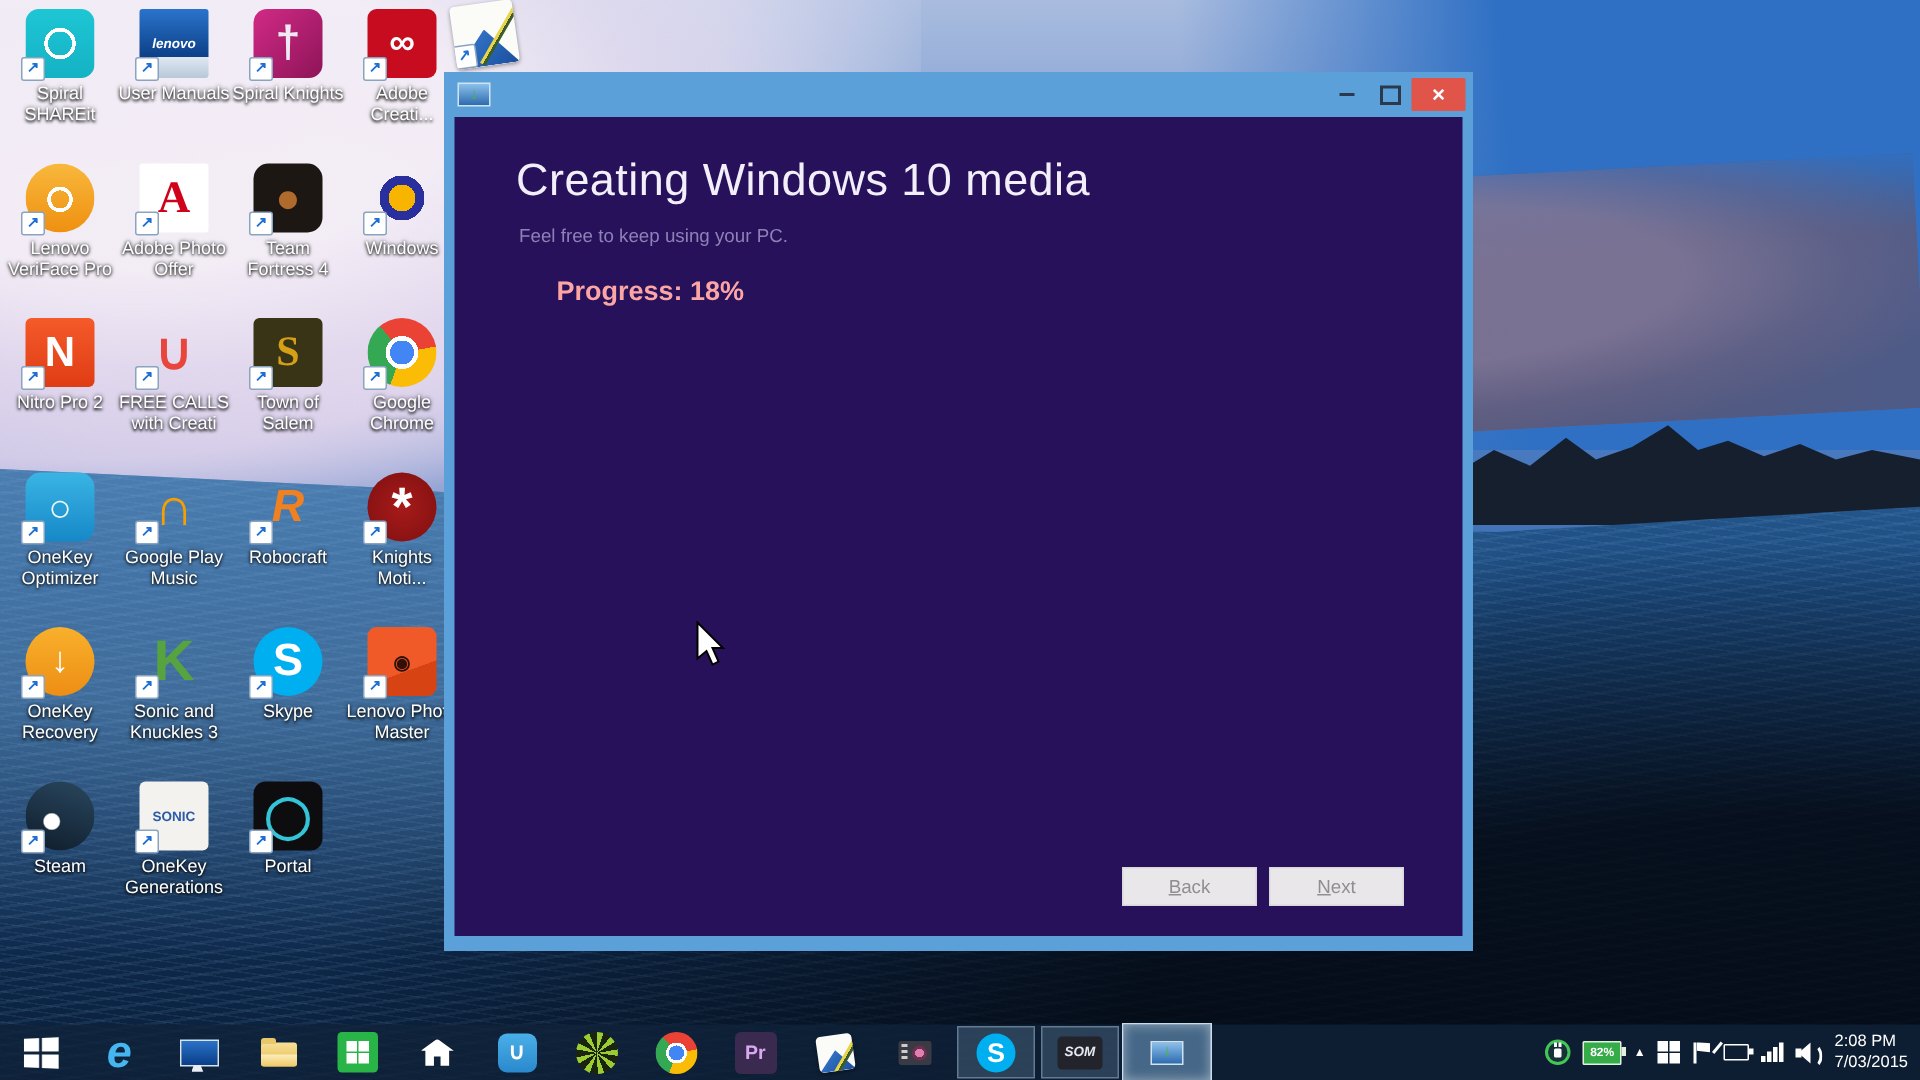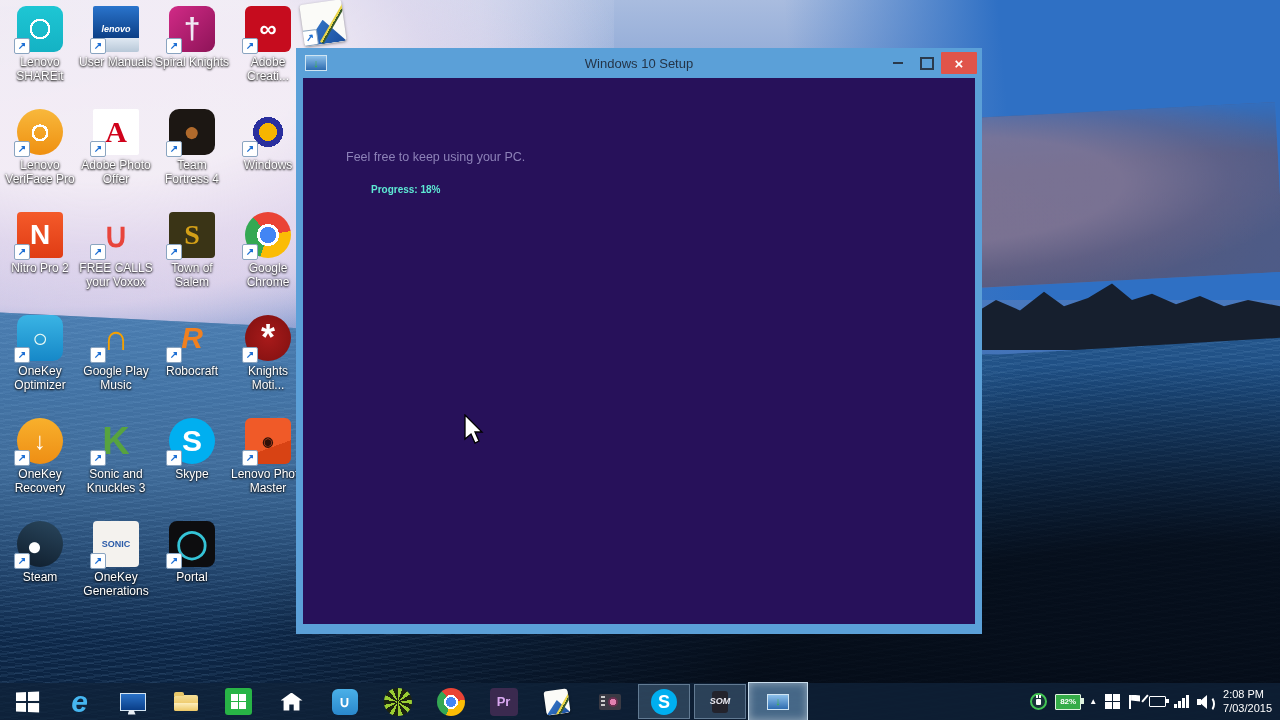--- a/index.html
+++ b/index.html
@@ -65,21 +65,21 @@
   .shape-mct .glyph{font-size:11px;font-weight:bold;line-height:1;}
   .win-title{position:absolute;left:0;right:0;text-align:center;font-size:13px;color:#243447;}
   .controls{position:absolute;right:5px;top:3px;display:flex;align-items:center;height:24px;}
   .ctrl{width:29px;height:22px;display:flex;align-items:center;justify-content:center;cursor:pointer;}
   .ctrl-min i{display:block;width:10px;height:2px;background:#2a3a4c;}
   .ctrl-max i{display:block;width:10px;height:9px;border:2px solid #2a3a4c;}
   .ctrl-close{width:36px;background:#e0544a;color:#fff;font-size:15px;font-weight:bold;border-radius:1px;}
   .win-content{position:absolute;left:7px;right:7px;top:30px;bottom:10px;background:#27115a;}
   .wc-heading{position:absolute;left:41px;top:26px;font-size:30px;font-weight:300;color:#f2effa;letter-spacing:.3px;}
   .wc-sub{position:absolute;left:43px;top:72px;font-size:12.5px;color:#8d82b8;}
-  .wc-progress{position:absolute;left:68px;top:106px;font-size:10px;font-weight:600;color:#5eead4;}
+  .wc-progress{position:absolute;left:68px;top:106px;font-size:18px;font-weight:600;color:#fca5a5;}
   .wc-buttons{position:absolute;right:39px;bottom:20px;display:flex;gap:8px;}
   .btn{width:90px;height:26px;background:#e9e7ea;border:1px solid #d9d7da;color:#8f8f8f;
     font-size:12.5px;display:flex;align-items:center;justify-content:center;font-family:"Liberation Sans",sans-serif;}
   .btn u{text-decoration:underline;}
 
   
   .cursor{position:absolute;left:462px;top:414px;z-index:20;pointer-events:none;}
 
   
   .taskbar{position:absolute;left:0;right:0;bottom:0;height:37px;z-index:30;
@@ -155,21 +155,21 @@
   <div class="cloud-band"></div>
   <div class="mountains"></div>
   <div class="water"></div>
 </div>
 
 <div class="desk-grid">
     <div class="di-cell">
       <div class="di-icon" style="background: radial-gradient(circle, rgba(0, 0, 0, 0) 0px, rgba(0, 0, 0, 0) 8px, rgb(255, 255, 255) 8px, rgb(255, 255, 255) 10.5px, rgba(0, 0, 0, 0) 10.5px), linear-gradient(rgb(30, 198, 212), rgb(20, 178, 196)); border-radius: 9px;">
         <div class="badge">↗</div>
       </div>
-      <div class="di-label">Lenovo SHAREit</div>
+      <div class="di-label">Spiral SHAREit</div>
     </div>
     <div class="di-cell">
       <div class="di-icon" style="background: linear-gradient(rgb(42, 116, 204) 0%, rgb(12, 63, 134) 70%, rgb(223, 232, 242) 70%, rgb(184, 200, 216) 100%); border-radius: 2px;">
         <span class="glyph" style="color: rgb(255, 255, 255); font-size: 9px; font-style: italic;">lenovo</span>
         <div class="badge">↗</div>
       </div>
       <div class="di-label">User Manuals</div>
     </div>
     <div class="di-cell">
       <div class="di-icon" style="background: linear-gradient(135deg, rgb(209, 42, 134), rgb(142, 20, 88)); border-radius: 9px;">
@@ -216,21 +216,21 @@
         <span class="glyph" style="color: rgb(255, 255, 255); font-size: 28px; font-weight: bold;">N</span>
         <div class="badge">↗</div>
       </div>
       <div class="di-label">Nitro Pro 2</div>
     </div>
     <div class="di-cell">
       <div class="di-icon">
         <span class="glyph" style="color: rgb(232, 69, 60); font-size: 34px; font-weight: bold;">∪</span>
         <div class="badge">↗</div>
       </div>
-      <div class="di-label">FREE CALLS your Voxox</div>
+      <div class="di-label">FREE CALLS with Creati</div>
     </div>
     <div class="di-cell">
       <div class="di-icon" style="background: rgb(58, 52, 22); border-radius: 4px;">
         <span class="glyph" style="color: rgb(212, 160, 23); font-size: 28px; font-weight: bold; font-family: &quot;Liberation Serif&quot;, serif;">S</span>
         <div class="badge">↗</div>
       </div>
       <div class="di-label">Town of Salem</div>
     </div>
     <div class="di-cell">
       <div class="di-icon" style="background: radial-gradient(circle, rgb(66, 133, 244) 0px, rgb(66, 133, 244) 8px, rgb(255, 255, 255) 8px, rgb(255, 255, 255) 11px, rgba(0, 0, 0, 0) 11px), conic-gradient(from -40deg, rgb(234, 67, 53) 0deg, rgb(234, 67, 53) 120deg, rgb(251, 188, 5) 120deg, rgb(251, 188, 5) 240deg, rgb(52, 168, 83) 240deg, rgb(52, 168, 83) 360deg); border-radius: 50%;">
@@ -320,34 +320,42 @@
   <div class="shape-photoedit">
     <span class="badge">↗</span>
   </div>
 </div>
 
 <div class="window">
   <div class="titlebar">
     <span class="tb-appicon shape-mct">
       <b class="glyph" style="color:#3dbb3d">↓</b>
     </span>
-    <span class="win-title">Windows 10 Setup</span>
     <span class="controls">
       <span class="ctrl ctrl-min">
           <i></i>
         </span>
       <span class="ctrl ctrl-max">
           <i></i>
         </span>
       <span class="ctrl ctrl-close">×</span>
     </span>
   </div>
   <div class="win-content">
+    <div class="wc-heading">Creating Windows 10 media</div>
     <div class="wc-sub">Feel free to keep using your PC.</div>
     <div class="wc-progress">Progress: 18%</div>
+    <div class="wc-buttons">
+      <button class="btn">
+          <span><u>B</u><span>ack</span></span>
+        </button>
+      <button class="btn">
+          <span><u>N</u><span>ext</span></span>
+        </button>
+    </div>
   </div>
 </div>
 
 <svg class="cursor" width="24" height="32" viewBox="0 0 24 32">
   <polygon points="3,1 3,25 9,20 13,29 17,27 13,18 20,18" fill="#fff" stroke="#000" stroke-width="1.3"></polygon>
 </svg>
 
 <div class="taskbar">
   <div class="tb-apps">
       <div class="tb-app">
@@ -401,21 +409,21 @@
       </div>
       <div class="tb-app">
         <div class="shape-movie"></div>
       </div>
       <div class="tb-app open">
         <div class="tb-icon" style="background: rgb(0, 175, 240); width: 26px; height: 26px; border-radius: 50%;">
           <span class="glyph" style="color: rgb(255, 255, 255); font-size: 18px; font-weight: bold;">S</span>
         </div>
       </div>
       <div class="tb-app open">
-        <div class="tb-icon" style="background: rgb(35, 35, 44); width: 16px; height: 22px; border-radius: 3px;">
+        <div class="tb-icon" style="background: rgb(35, 35, 44); width: 30px; height: 22px; border-radius: 3px;">
           <span class="glyph" style="color: rgb(232, 232, 240); font-size: 9px; font-weight: bold; font-style: italic;">SOM</span>
         </div>
       </div>
       <div class="tb-app active">
         <div class="shape-mct">
           <span class="glyph" style="color: rgb(61, 187, 61);">↓</span>
         </div>
       </div>
     </div>
   <div class="tray">

